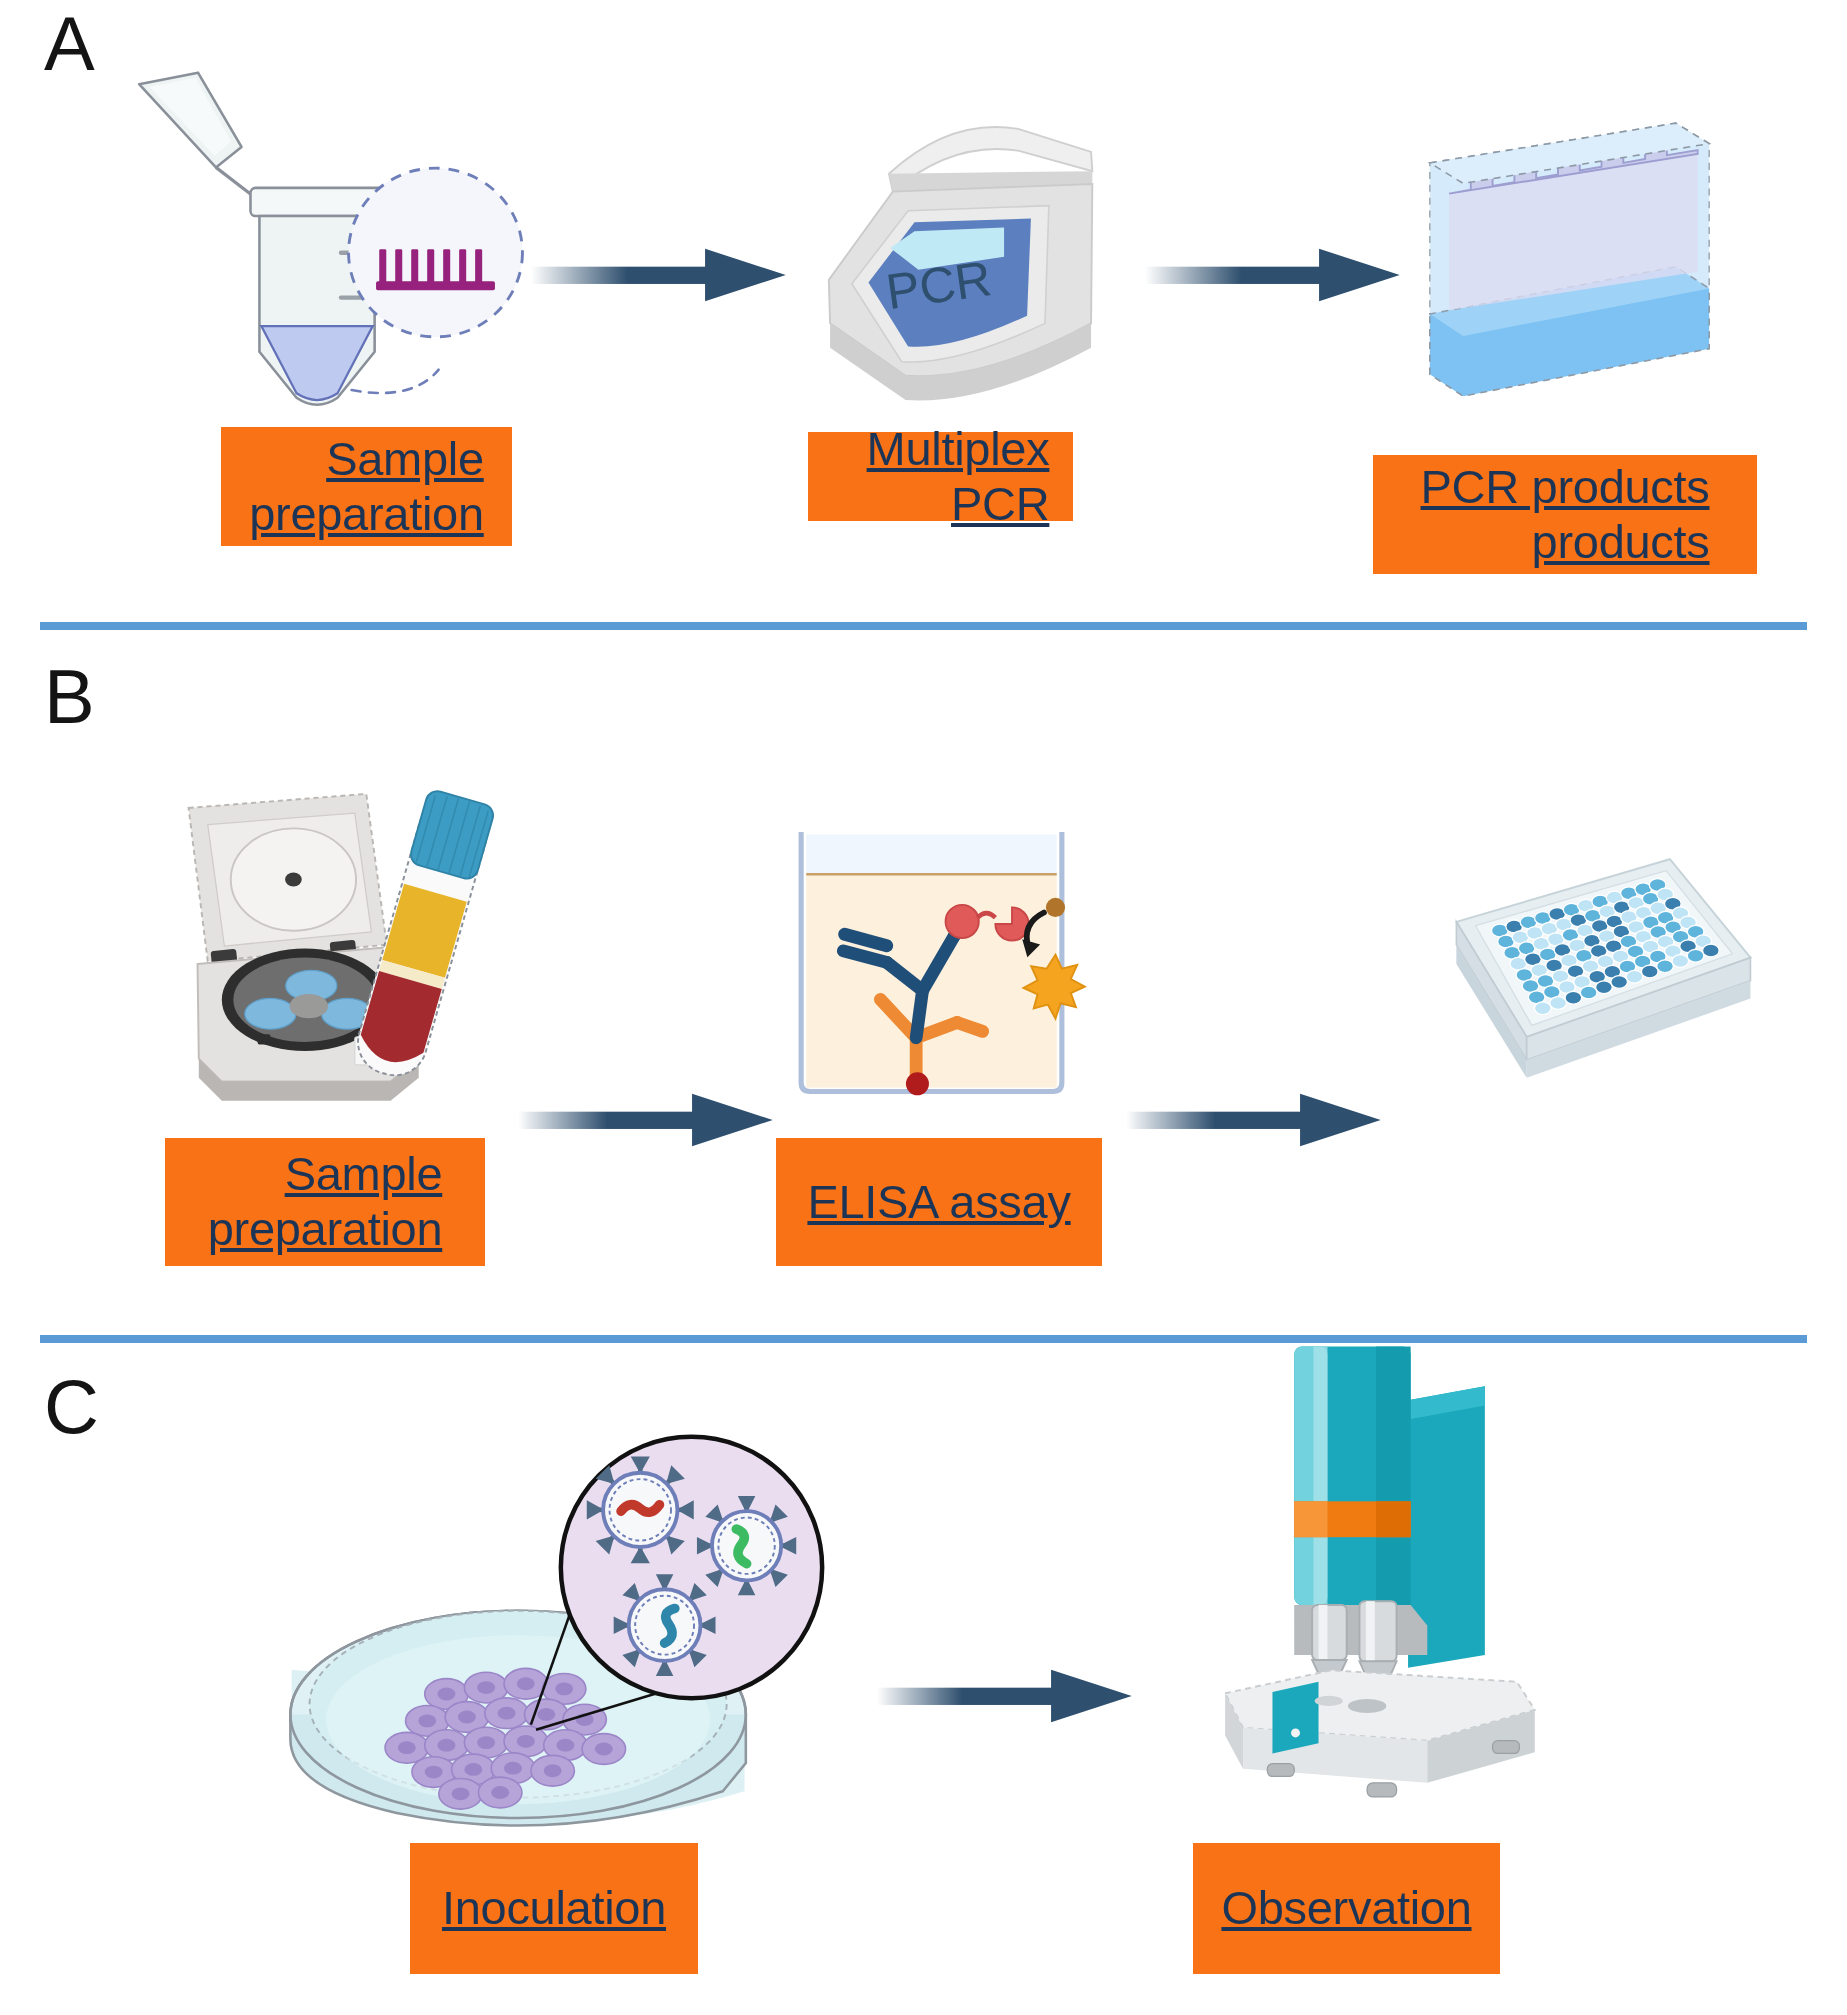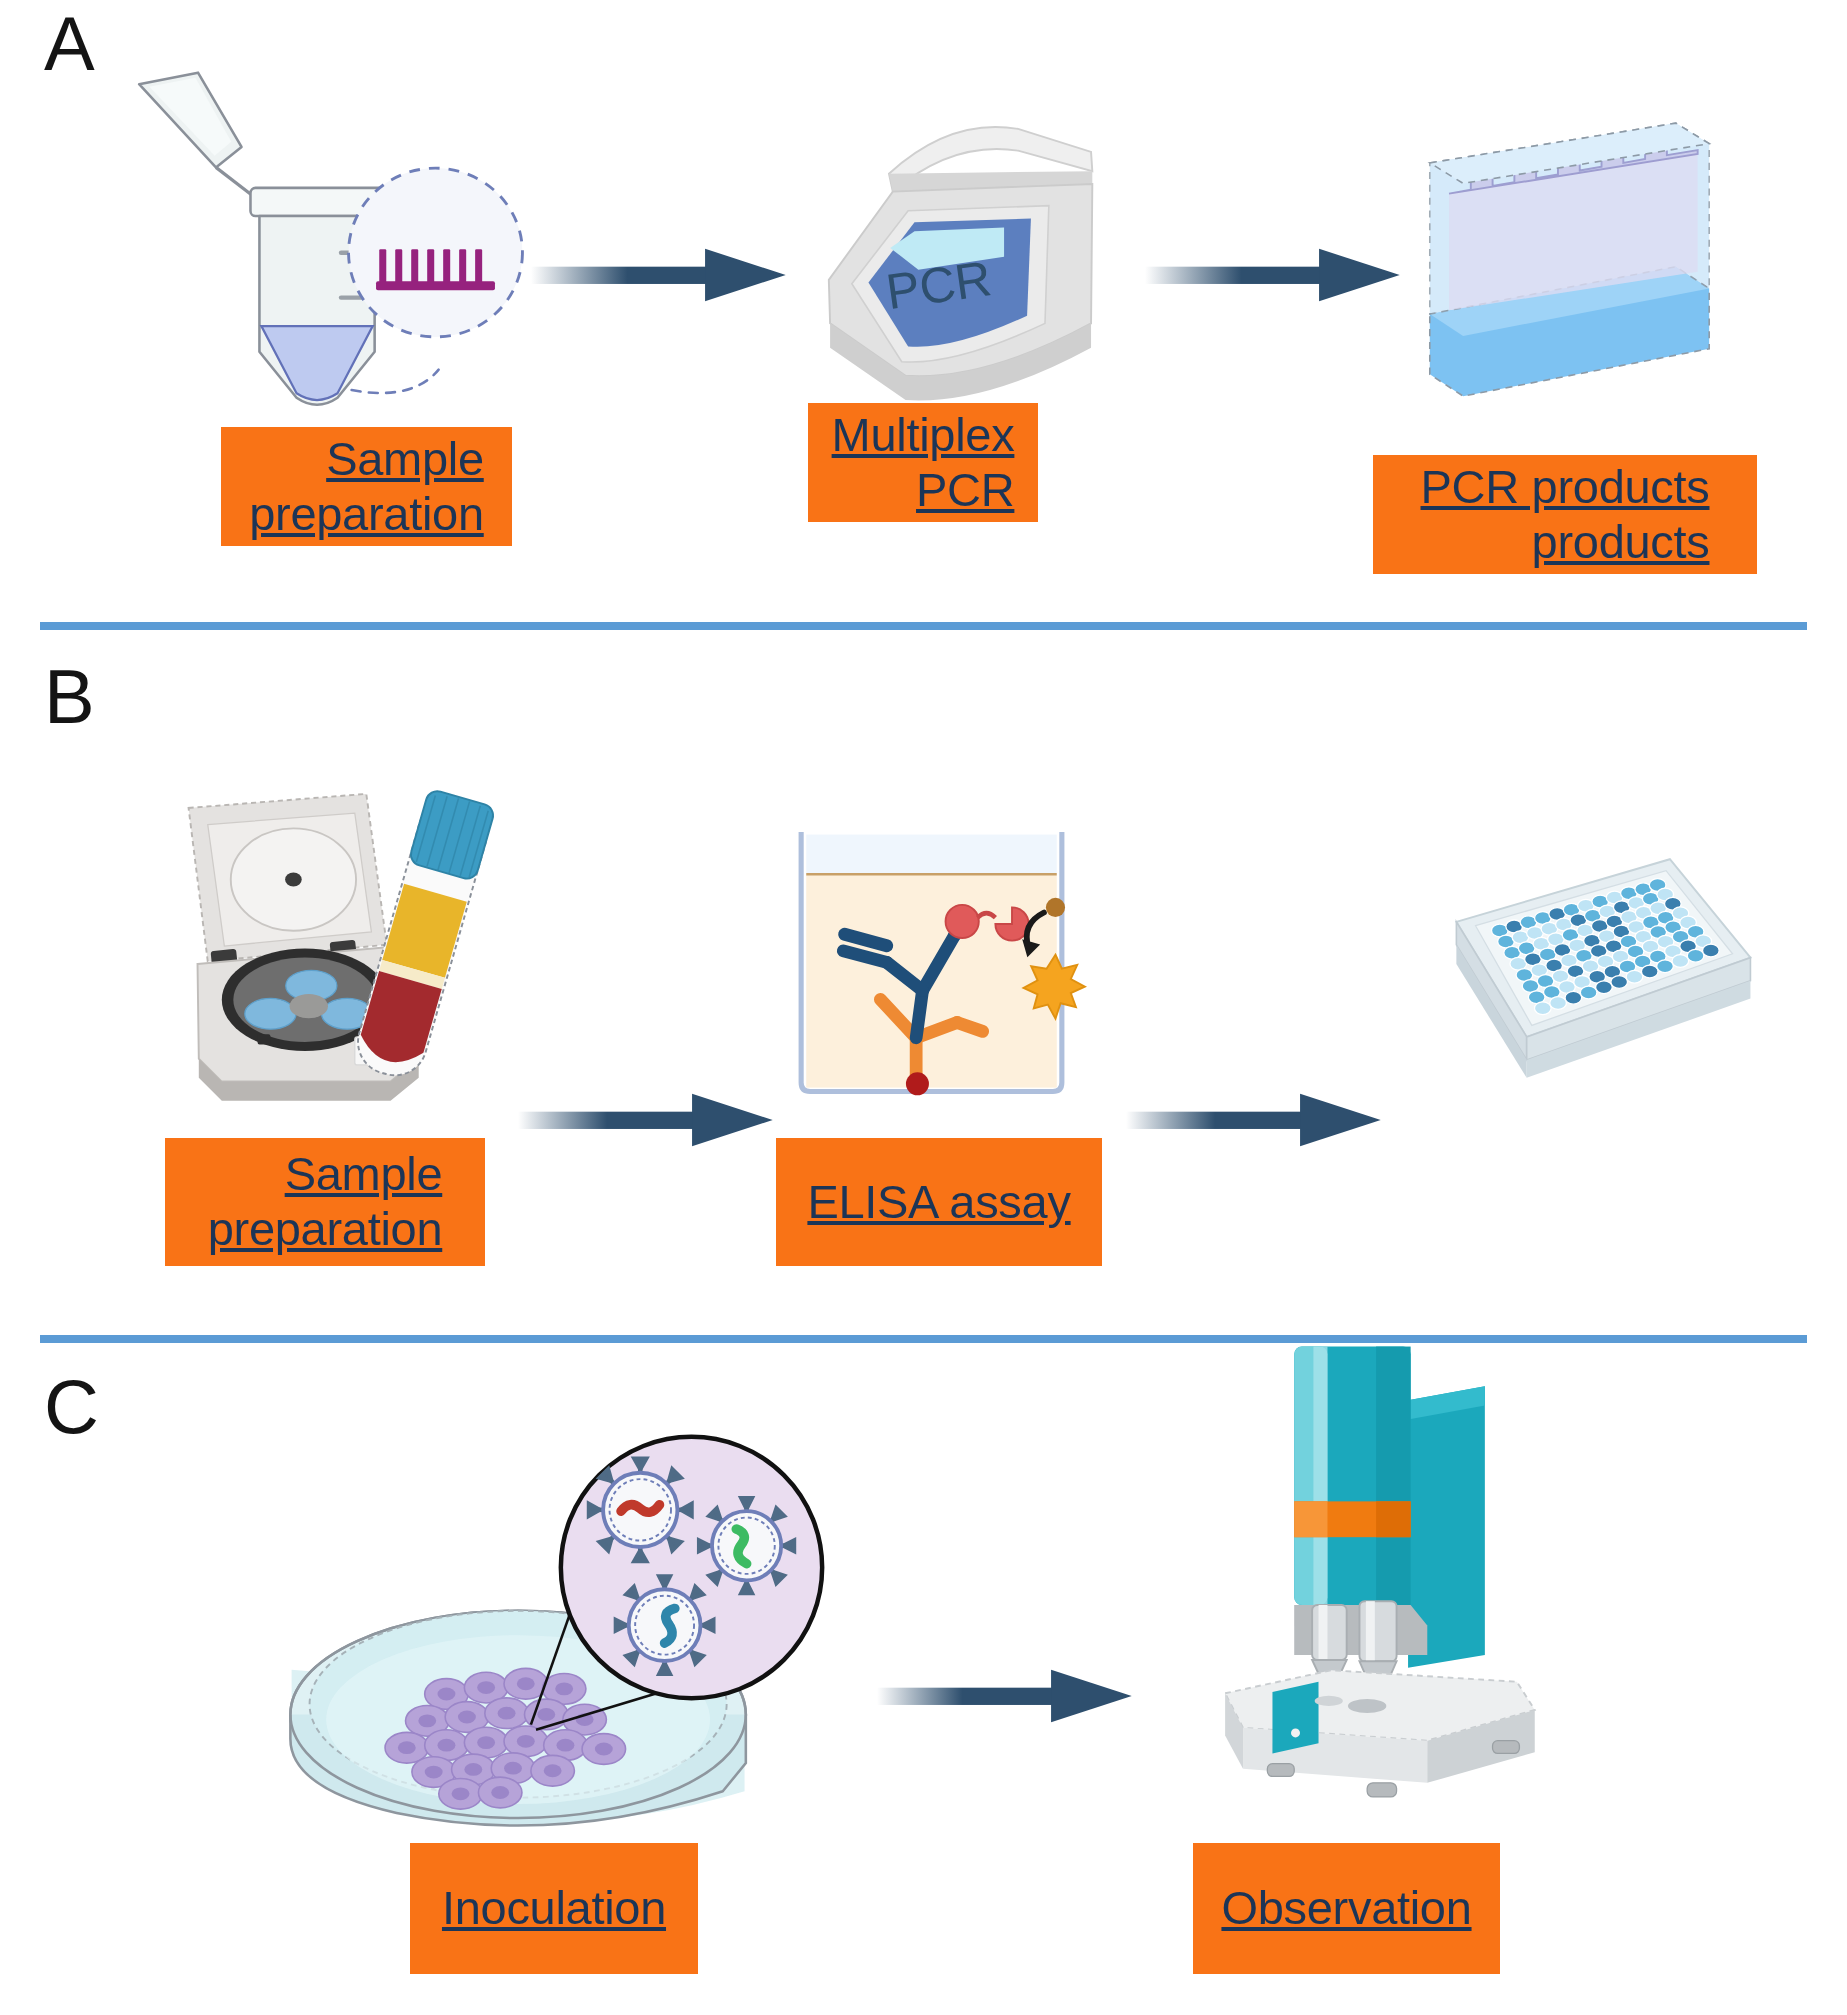--- a/index.html
+++ b/index.html
@@ -136,21 +136,21 @@
       <path d="M34 70 L418 8 L470 40 L86 102 Z" fill="#DCEEFB" stroke="#8D9AA6" stroke-width="2.5" stroke-dasharray="11 9"></path>
     </svg>
   </div>
 
   <div class="label-box" style="left:221px;top:427px;width:291px;height:119px;">
     <div>
       <span>Sample</span><br>
       <span>preparation</span>
     </div>
   </div>
-  <div class="label-box" style="left:808px;top:403px;width:230px;height:119px;">
+  <div class="label-box" style="left:808px;top:432px;width:230px;height:89px;padding-left:35px;">
     <div>
       <span>Multiplex</span><br>
       <span>PCR</span>
     </div>
   </div>
   <div class="label-box" style="left:1373px;top:427px;width:384px;height:119px;margin-top:28px;">
     <div>
       <span>PCR products</span><br>
       <span>products</span>
     </div>

